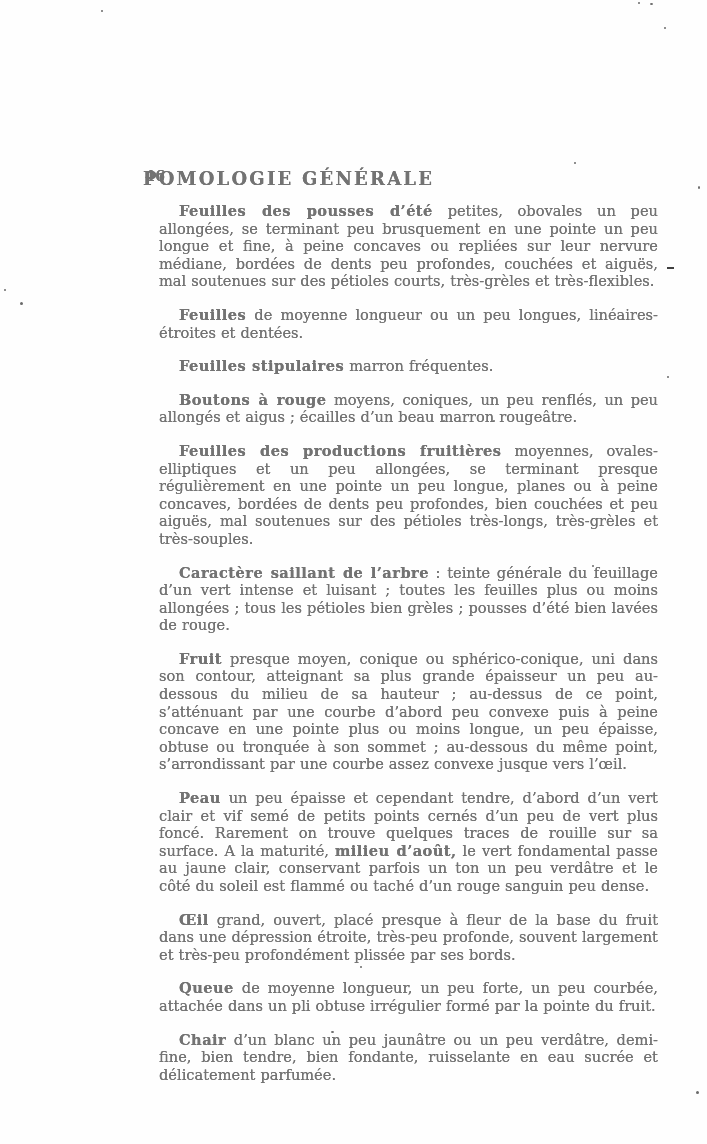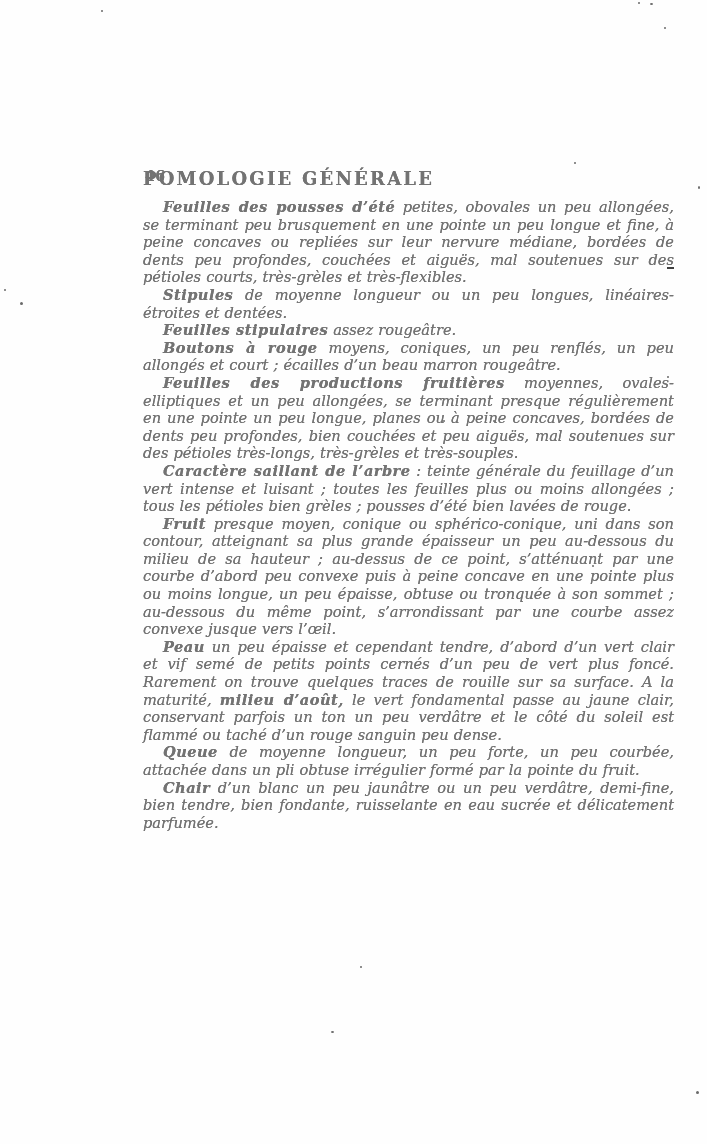--- a/index.html
+++ b/index.html
@@ -46,22 +46,21 @@
   }
   .body-text {
     text-align: justify;
     font-size: 14.6px;
     line-height: 17.6px;
     text-shadow: 0 0 0.35px currentColor;
     word-spacing: 0.4px;
   }
   .para {
     text-indent: 20px;
-    margin: 0;
-    font-style: italic;
+    margin: 16px;
   }
   .lead {
     font-weight: bold;
     letter-spacing: 0.45px;
   }
   .speck {
     position: absolute;
     background: #6a6a6a;
     border-radius: 50%;
   }
@@ -76,35 +75,36 @@
 
     <div class="header">
       <span class="page-number">46</span>
       <span class="running-title">POMOLOGIE GÉNÉRALE</span>
     </div>
 
     <div class="body-text">
 
       <p class="para"><b class="lead">Feuilles des pousses d’été</b> <span>petites, obovales un peu allongées, se terminant peu brusquement en une pointe un peu longue et fine, à peine concaves ou repliées sur leur nervure médiane, bordées de dents peu profondes, couchées et aiguës, mal soutenues sur des pétioles courts, très-grèles et très-flexibles.</span></p>
 
-      <p class="para"><b class="lead">Stipules</b> <span>de moyenne longueur ou un peu longues, linéaires-étroites et dentées.</span></p>
+      <p class="para"><b class="lead">Feuilles</b> <span>de moyenne longueur ou un peu longues, linéaires-étroites et dentées.</span></p>
 
-      <p class="para"><b class="lead">Feuilles stipulaires</b> <span>assez rougeâtre.</span></p>
+      <p class="para"><b class="lead">Feuilles stipulaires</b> <span>marron fréquentes.</span></p>
 
-      <p class="para"><b class="lead">Boutons à rouge</b> <span>moyens, coniques, un peu renflés, un peu allongés et court ; écailles d’un beau marron rougeâtre.</span></p>
+      <p class="para"><b class="lead">Boutons à rouge</b> <span>moyens, coniques, un peu renflés, un peu allongés et aigus ; écailles d’un beau marron rougeâtre.</span></p>
 
 
       <p class="para"><b class="lead">Feuilles des productions fruitières</b> <span>moyennes, ovales-elliptiques et un peu allongées, se terminant presque régulièrement en une pointe un peu longue, planes ou à peine concaves, bordées de dents peu profondes, bien couchées et peu aiguës, mal soutenues sur des pétioles très-longs, très-grèles et très-souples.</span></p>
 
       <p class="para"><b class="lead">Caractère saillant de l’arbre</b> <span>: teinte générale du feuillage d’un vert intense et luisant ; toutes les feuilles plus ou moins allongées ; tous les pétioles bien grèles ; pousses d’été bien lavées de rouge.</span></p>
 
       <p class="para"><b class="lead">Fruit</b> <span>presque moyen, conique ou sphérico-conique, uni dans son contour, atteignant sa plus grande épaisseur un peu au-dessous du milieu de sa hauteur ; au-dessus de ce point, s’atténuant par une courbe d’abord peu convexe puis à peine concave en une pointe plus ou moins longue, un peu épaisse, obtuse ou tronquée à son sommet ; au-dessous du même point, s’arrondissant par une courbe assez convexe jusque vers l’œil.</span></p>
 
       <p class="para"><b class="lead">Peau</b> <span>un peu épaisse et cependant tendre, d’abord d’un vert clair et vif semé de petits points cernés d’un peu de vert plus foncé. Rarement on trouve quelques traces de rouille sur sa surface. A la maturité,</span> <b class="lead">milieu d’août,</b> <span>le vert fondamental passe au jaune clair, conservant parfois un ton un peu verdâtre et le côté du soleil est flammé ou taché d’un rouge sanguin peu dense.</span></p>
 
+      <p class="para"><b class="lead">Œil</b> <span>grand, ouvert, placé presque à fleur de la base du fruit dans une dépression étroite, très-peu profonde, souvent largement et très-peu profondément plissée par ses bords.</span></p>
 
       <p class="para"><b class="lead">Queue</b> <span>de moyenne longueur, un peu forte, un peu courbée, attachée dans un pli obtuse irrégulier formé par la pointe du fruit.</span></p>
 
       <p class="para"><b class="lead">Chair</b> <span>d’un blanc un peu jaunâtre ou un peu verdâtre, demi-fine, bien tendre, bien fondante, ruisselante en eau sucrée et délicatement parfumée.</span></p>
 
     </div>
   </div>
 
   <div>
     <div class="speck" style="left:101px; top:10px;  width:2px; height:2px;"></div>

